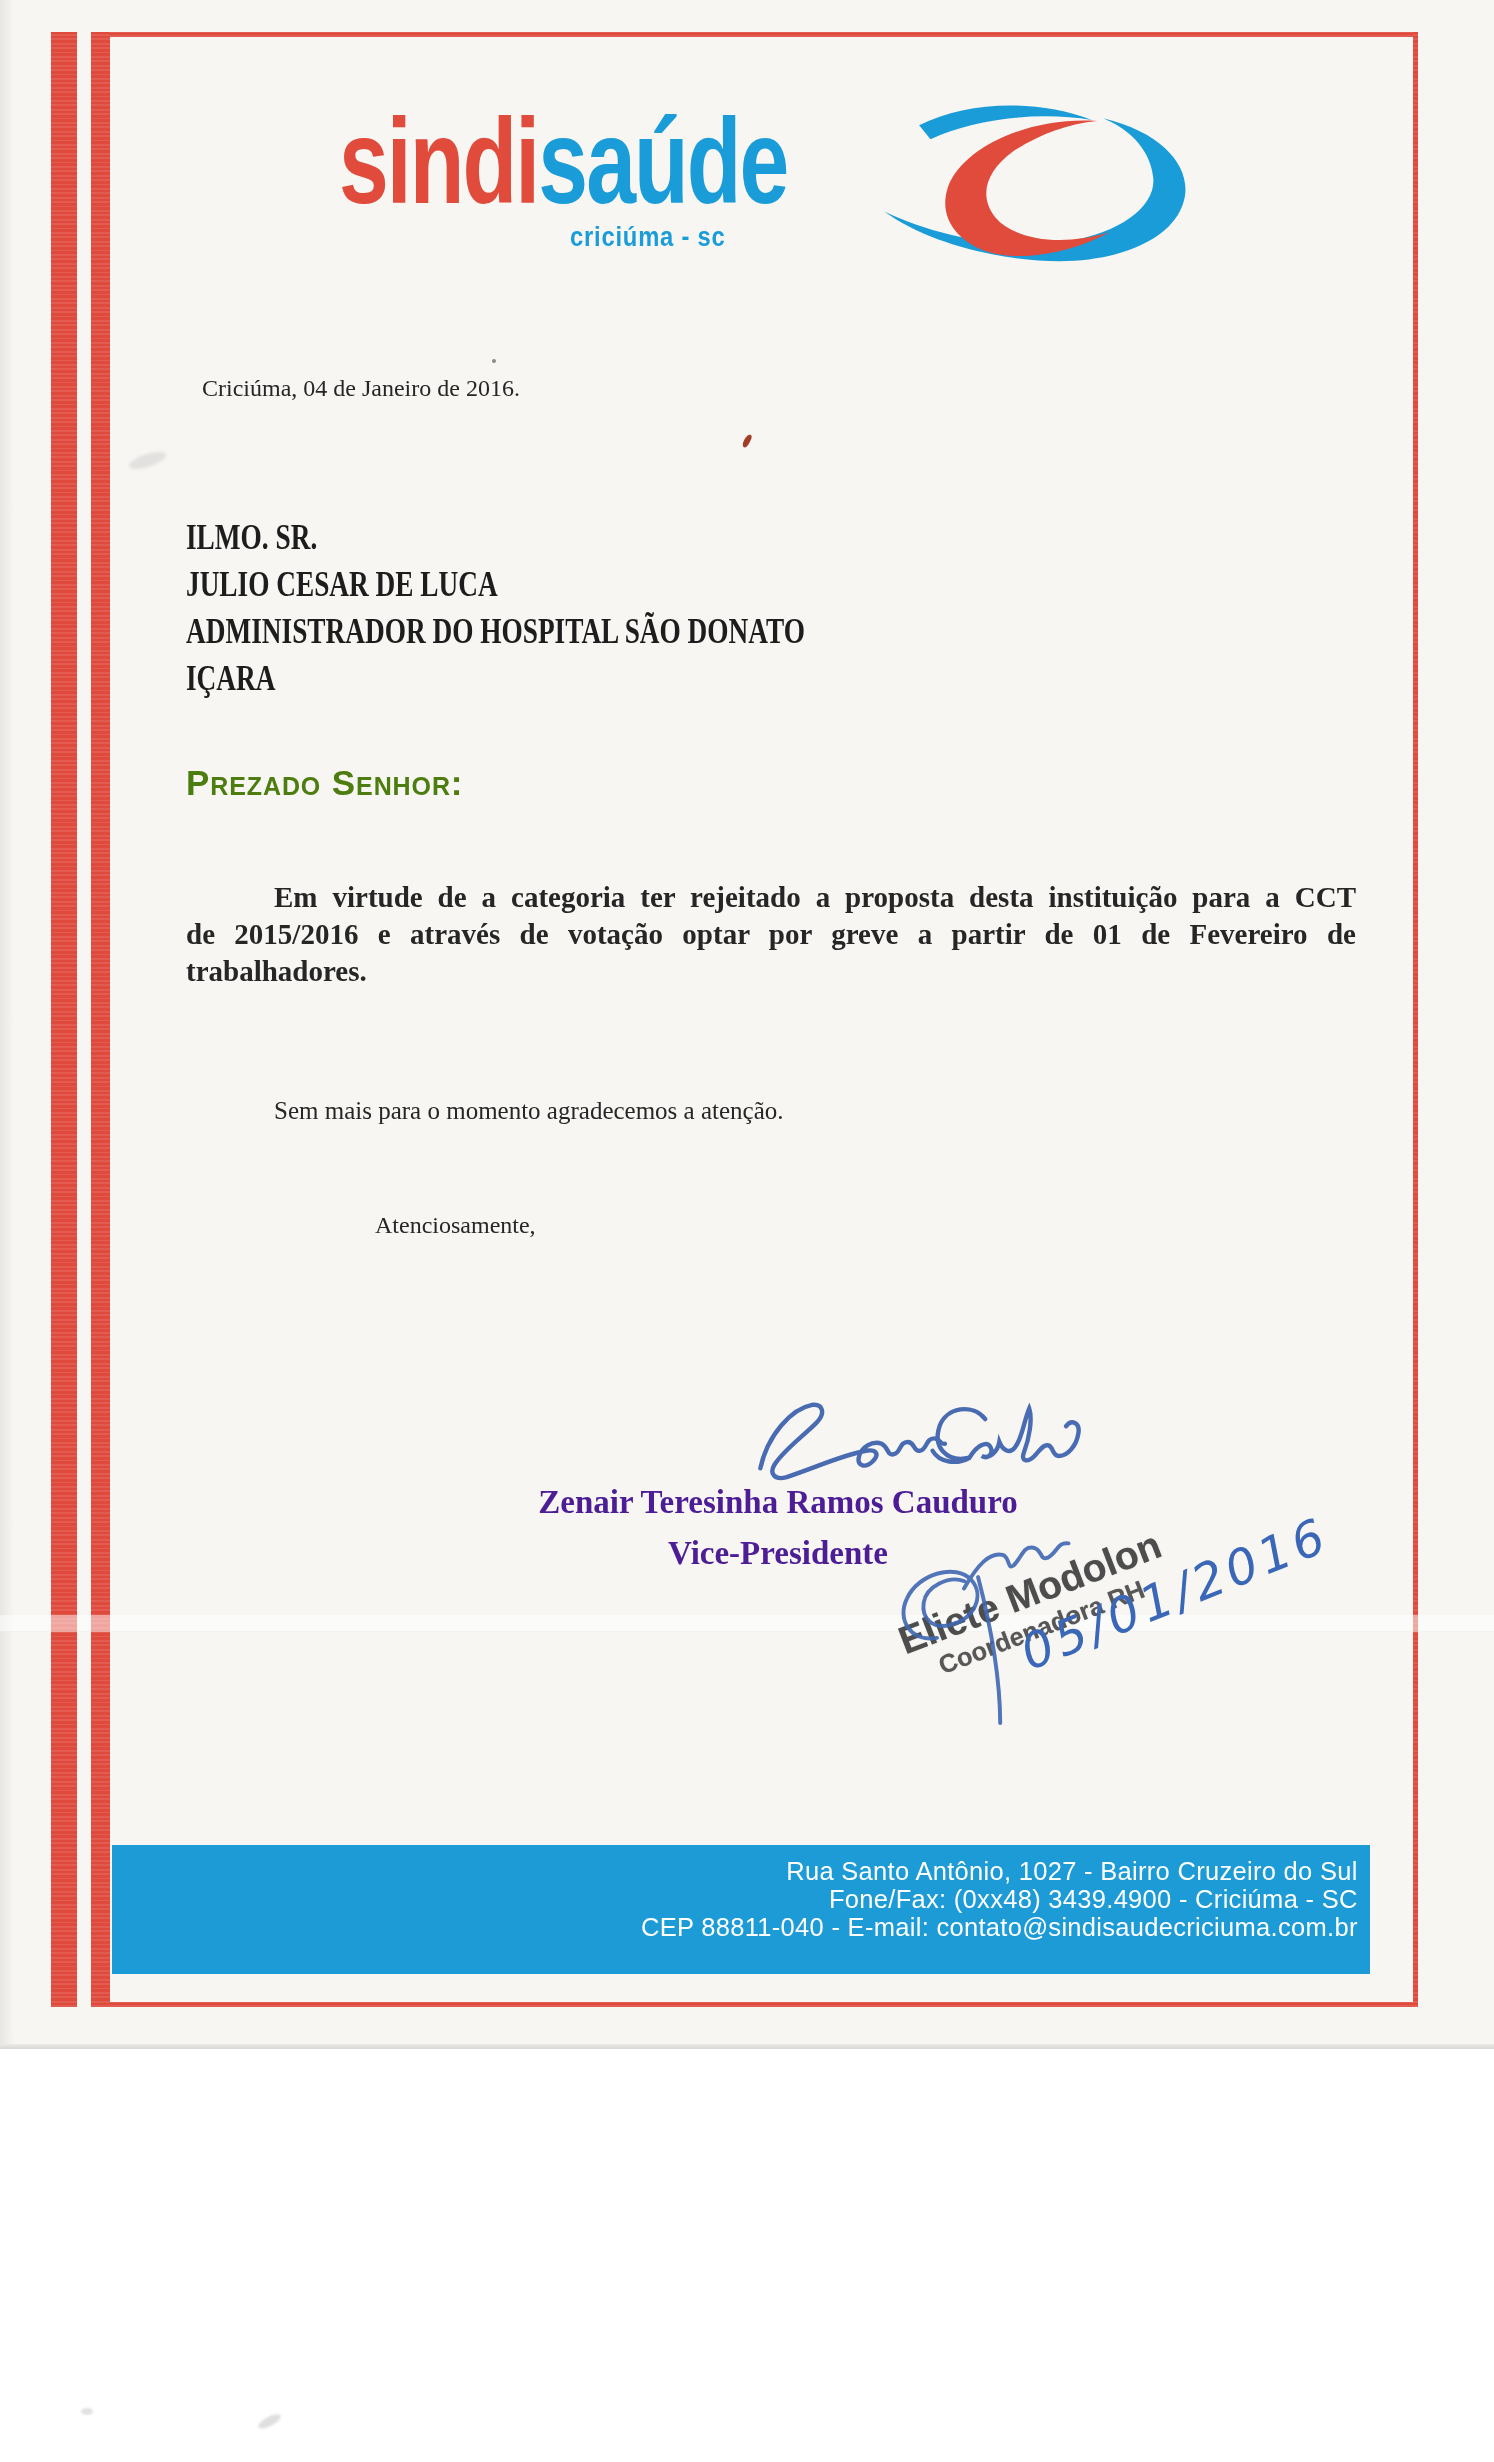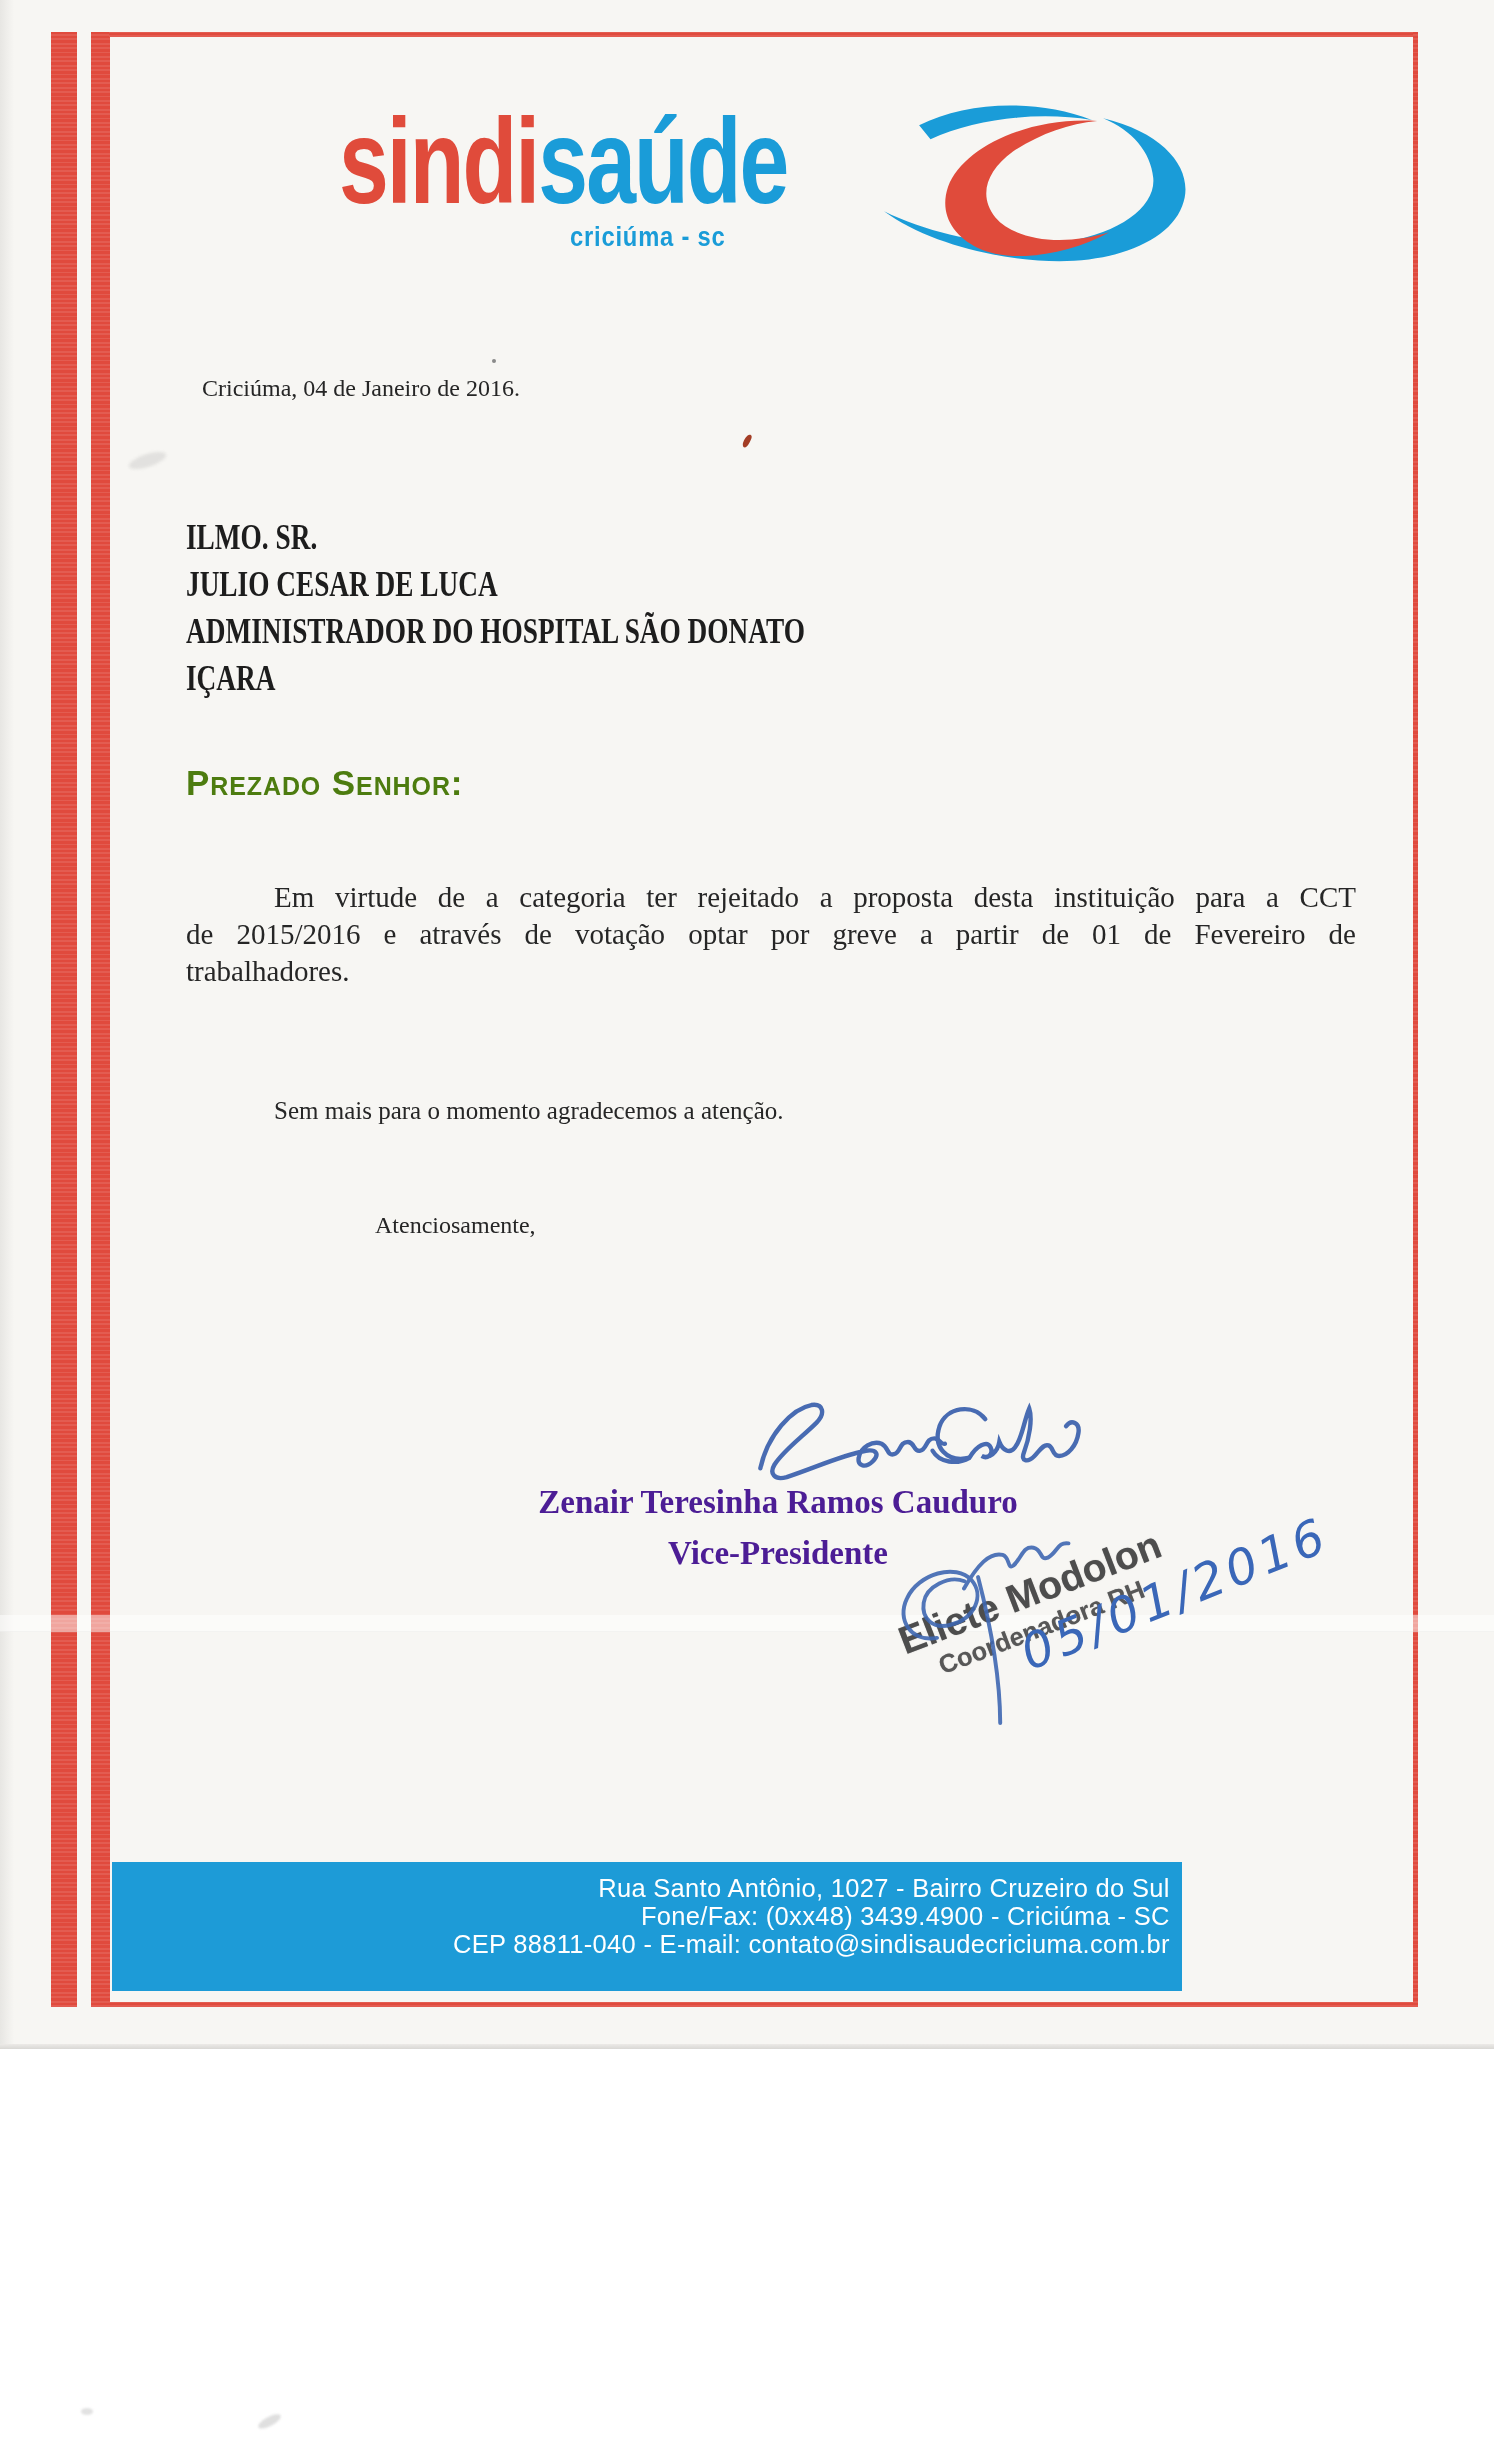--- a/index.html
+++ b/index.html
@@ -49,21 +49,21 @@
     left:186px;top:514px;font-size:35px;font-weight:bold;line-height:47px;
     color:#1d1d1d;transform:scaleX(.78);transform-origin:left top;white-space:nowrap;
   }
   .salutation{
     left:186px;top:763px;
     font-family:"Liberation Sans","DejaVu Sans",sans-serif;
     font-weight:bold;font-variant:small-caps;font-size:35px;color:#4d7c0f;
     letter-spacing:0.9px;
   }
   .bodypara{left:186px;top:879px;width:1170px;font-size:29px;}
-  .jline{line-height:37px;text-align:justify;text-align-last:justify;}
+  .jline{line-height:37px;text-align:justify;text-align-last:justify;font-weight:bold;}
   .jline.first{text-indent:88px;}
   .jline.last{text-align:left;text-align-last:left;}
   .para2{left:186px;top:1092px;width:1170px;font-size:25px;line-height:37px;text-indent:88px;}
   .closing{left:375px;top:1212px;font-size:24px;}
   .sig-svg{left:734px;top:1382px;width:369px;height:119px;}
   .signer{left:470px;top:1477px;width:616px;text-align:center;
     font-size:33px;font-weight:bold;line-height:51px;color:#4c1d95;}
   
   .stamp-text{
     left:893px;top:1623px;width:369px;
@@ -76,26 +76,25 @@
   .stamp-title{font-size:25.5px;font-weight:bold;margin-left:28px;line-height:30px;color:#575757;}
   .stamp-scribble{left:884px;top:1520px;width:246px;height:220px;transform:rotate(-10deg);}
   .hand-date{
     left:1013px;top:1629px;
     font-family:"DejaVu Sans","Liberation Sans",sans-serif;
     font-style:italic;font-size:49px;letter-spacing:4.4px;color:#3a67b8;
     transform:rotate(-22deg);transform-origin:left top;white-space:nowrap;
   }
   
   .footer-bar{
-    left:112px;top:1845px;width:1070px;height:129px;background:#1d9bd7;
+    left:112px;top:1845px;width:1258px;height:129px;background:#1d9bd7;
     box-sizing:border-box;padding:12.3px 12.3px 0 0;
     font-family:"Liberation Sans","DejaVu Sans",sans-serif;
     font-size:25.5px;line-height:28px;color:#ffffff;text-align:right;
     letter-spacing:0.3px;
-    margin-top:17px;
   }
   
   .crease{left:0;top:1615px;width:1494px;height:16px;
     background:rgba(255,255,255,.5);border-bottom:0.9px solid rgba(0,0,0,.03);}
   .speck-red{left:744px;top:434px;width:6.2px;height:14px;background:#a33d25;
     border-radius:60% 40% 50% 50%;transform:rotate(26deg);}
   .speck-dot{left:492px;top:359px;width:4.4px;height:4.4px;background:#8a8a8a;border-radius:50%;}
   .smudge-a{left:128px;top:454px;width:39px;height:13px;background:rgba(120,120,120,.16);
     border-radius:50%;filter:blur(1.8px);transform:rotate(-18deg);}
   .smudge-b{left:257px;top:2417px;width:24.6px;height:8.8px;background:rgba(140,140,140,.28);

